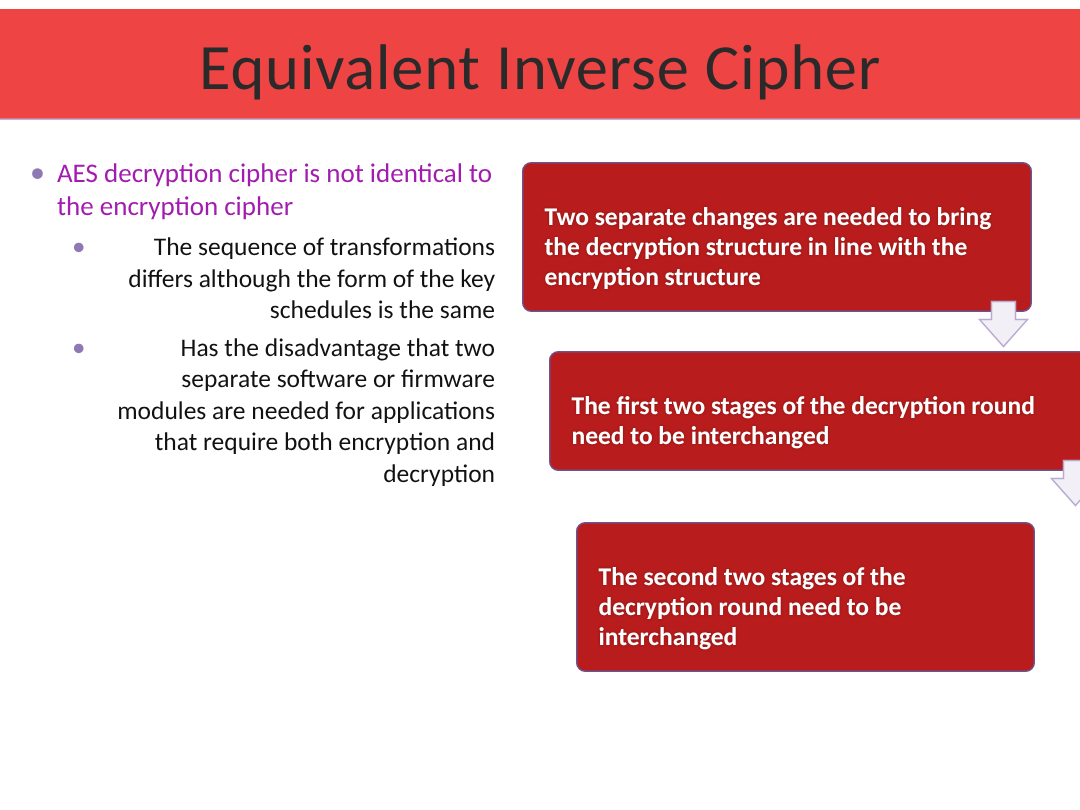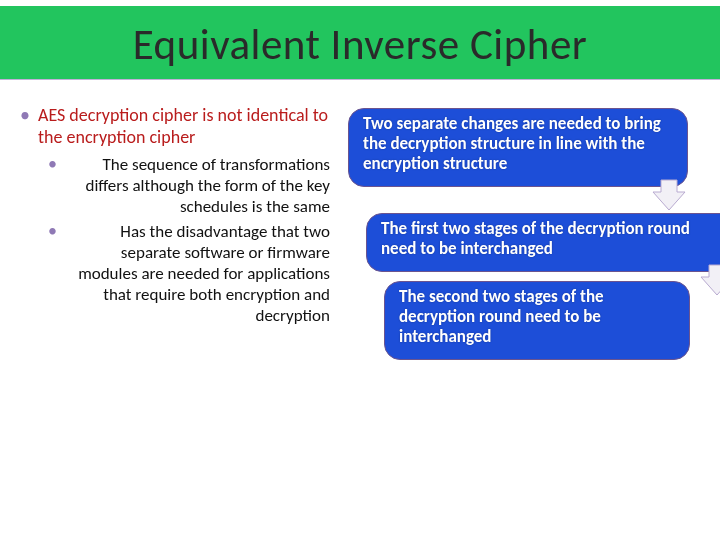--- a/index.html
+++ b/index.html
@@ -5,21 +5,21 @@
   * { box-sizing: border-box; margin: 0; padding: 0; }
   body {
     width: 720px;
     height: 540px;
     background: #ffffff;
     font-family: "Segoe UI", "Calibri", Arial, sans-serif;
     overflow: hidden;
     position: relative;
   }
   .title-band {
-    background: #22c55e;
+    background: #ef4444;
     border-bottom: 1px solid #c2b0d9;
     padding: 12px 0 8px 0;
     margin-top: 6px;
   }
   .title {
     font-size: 43px;
     font-weight: 400;
     color: #2a2a2a;
     text-align: center;
     letter-spacing: 0.5px;
@@ -39,21 +39,21 @@
   }
   .bullet-main .dot {
     flex: 0 0 18px;
     color: #8f79b5;
     font-size: 20px;
     line-height: 22px;
   }
   .bullet-main .txt {
     font-size: 18px;
     line-height: 22px;
-    color: #b91c1c;
+    color: #a21caf;
   }
   .bullet-sub {
     display: flex;
     margin-left: 28px;
     margin-bottom: 4px;
   }
   .bullet-sub .dot {
     flex: 0 0 16px;
     color: #8f79b5;
     font-size: 18px;
@@ -64,36 +64,36 @@
     line-height: 21px;
     color: #111;
     text-align: right;
   }
   .right-col {
     flex: 1;
     position: relative;
     padding-top: 4px;
   }
   .box {
-    background: #1d4ed8;
+    background: #b91c1c;
     border: 1px solid #6b548f;
-    border-radius: 16px;
-    padding: 5px 14px 12px 14px;
+    border-radius: 6px;
+    padding: 26px 14px 12px 14px;
     position: relative;
   }
   .box-text {
     color: #ffffff;
     font-weight: 600;
     font-size: 17px;
     line-height: 20px;
     text-shadow: 0 0 2px rgba(0,0,0,0.3);
   }
   .box.b1 { margin-left: 0; width: 340px; }
   .box.b2 { margin-left: 18px; width: 370px; margin-top: 26px; }
-  .box.b3 { margin-left: 36px; width: 306px; margin-top: 9px; }
+  .box.b3 { margin-left: 36px; width: 306px; margin-top: 34px; }
   .arrow {
     position: absolute;
     right: -2px;
     bottom: -26px;
     width: 40px;
     height: 34px;
   }
   .arrow svg { display: block; }
 </style>
 </head>

